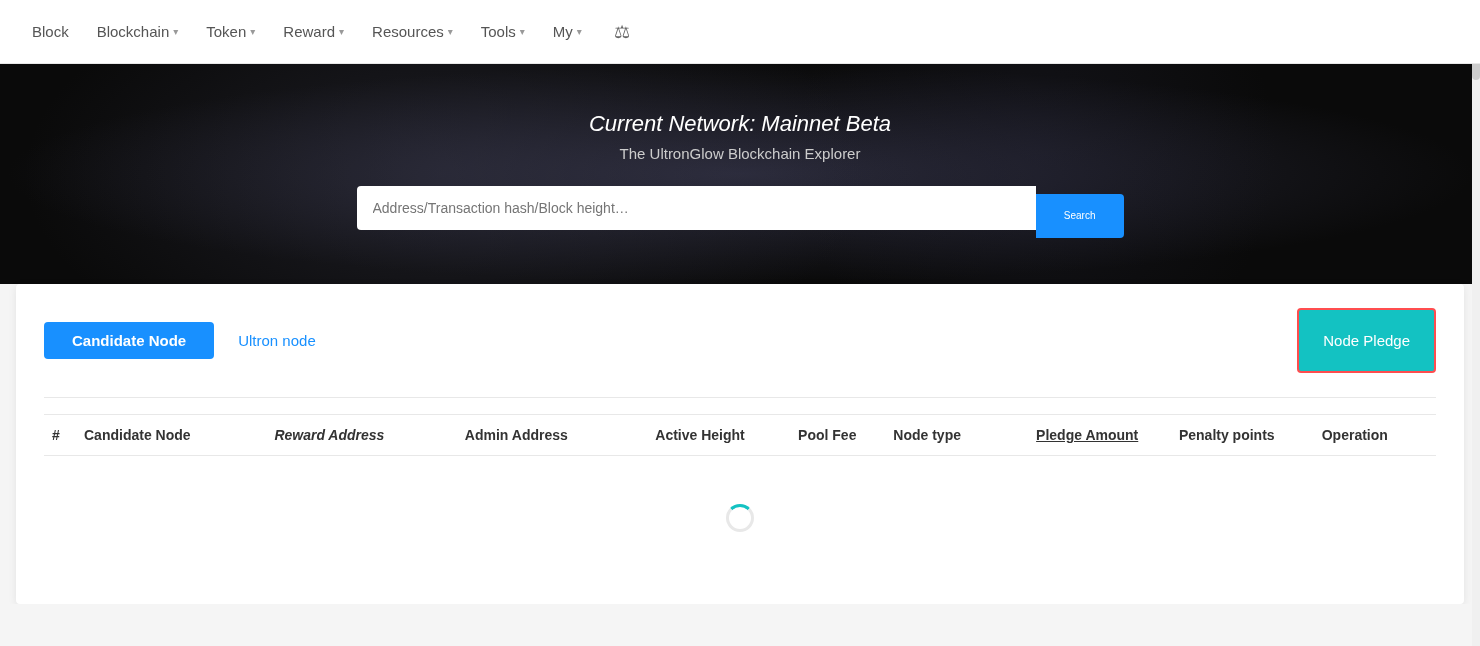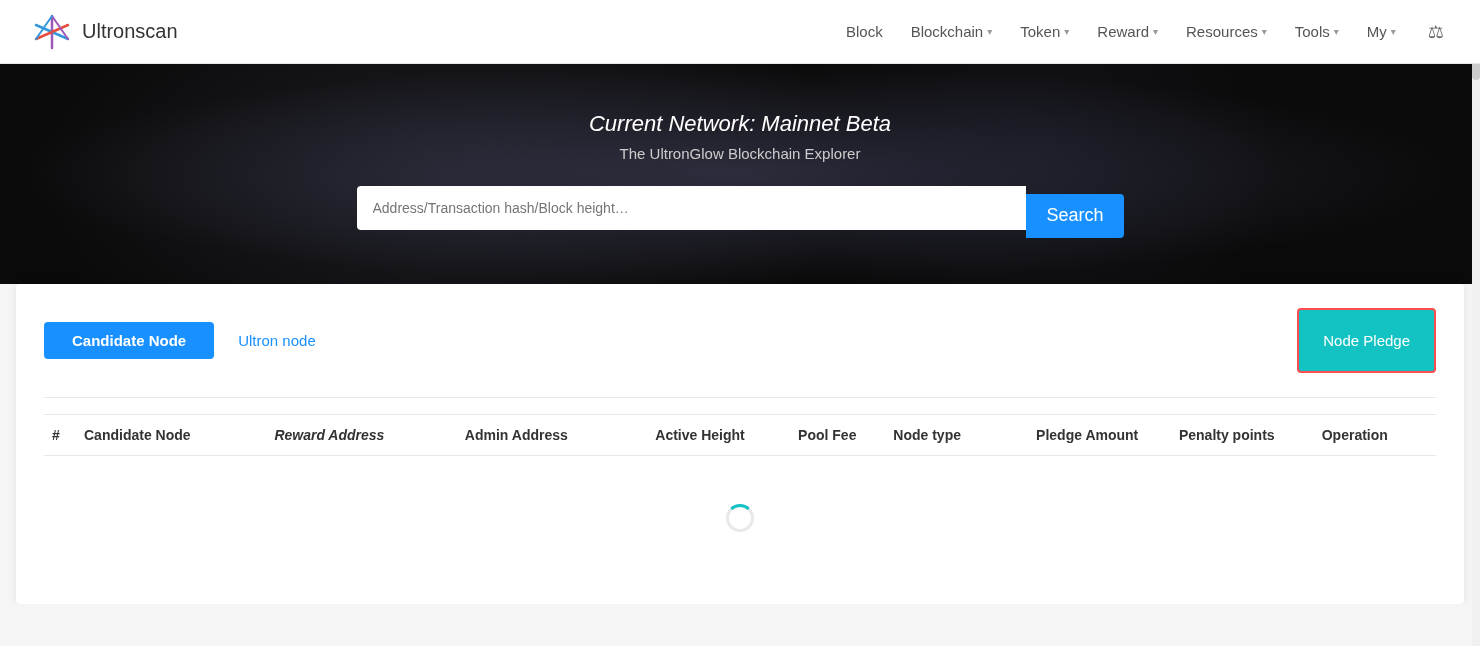--- a/index.html
+++ b/index.html
@@ -106,26 +106,26 @@
       border: none;
       border-radius: 4px 0 0 4px;
       padding: 0 16px;
       font-size: 14px;
       color: #999;
       outline: none;
       background: #fff;
     }
     .search-btn {
       height: 44px;
-      padding: 0 20px;
+      padding: 0 28px;
       background: #1890ff;
       color: #fff;
       border: none;
       border-radius: 0 4px 4px 0;
-      font-size: 18px;
+      font-size: 10px;
       cursor: pointer;
       white-space: nowrap;
       margin-top: 8px;
     }
 
     
     .content {
       background: #fff;
       margin: 0 16px;
       border-radius: 4px;
@@ -197,21 +197,21 @@
       font-weight: 600;
       color: #333;
     }
     .col-num { width: 40px; flex-shrink: 0; padding-left: 8px; }
     .col-candidate { flex: 2; }
     .col-reward { flex: 2; font-style: italic; }
     .col-admin { flex: 2; }
     .col-active { flex: 1.5; }
     .col-pool { flex: 1; }
     .col-nodetype { flex: 1.5; }
-    .col-pledge { flex: 1.5; }
+    .col-pledge { flex: 1.5; text-decoration: underline; }
     .col-penalty { flex: 1.5; }
     .col-operation { flex: 1.2; }
 
     
     .loading-area {
       display: flex;
       justify-content: center;
       align-items: center;
       padding: 48px;
     }
@@ -242,30 +242,20 @@
       width: 8px;
       height: 80px;
       background: #ccc;
       border-radius: 4px;
     }
   </style>
 </head>
 <body>
 
 <nav class="navbar">
-  <div class="navbar-brand">
-    <svg class="logo-icon" viewBox="0 0 40 40" fill="none">
-      <line x1="20" y1="4" x2="20" y2="36" stroke="#9b59b6" stroke-width="2.5" stroke-linecap="round"></line>
-      <line x1="4" y1="13" x2="36" y2="27" stroke="#3498db" stroke-width="2.5" stroke-linecap="round"></line>
-      <line x1="4" y1="27" x2="36" y2="13" stroke="#e74c3c" stroke-width="2.5" stroke-linecap="round"></line>
-      <line x1="20" y1="4" x2="36" y2="27" stroke="#9b59b6" stroke-width="2" stroke-linecap="round"></line>
-      <line x1="20" y1="4" x2="4" y2="27" stroke="#3498db" stroke-width="2" stroke-linecap="round"></line>
-    </svg>
-    <span class="brand-name">Ultronscan</span>
-  </div>
   <ul class="navbar-nav">
     <li>
       <a href="#">Block</a>
     </li>
     <li>
       <a href="#">
         <span>Blockchain</span>
         <span class="chevron">▾</span>
       </a>
     </li>

